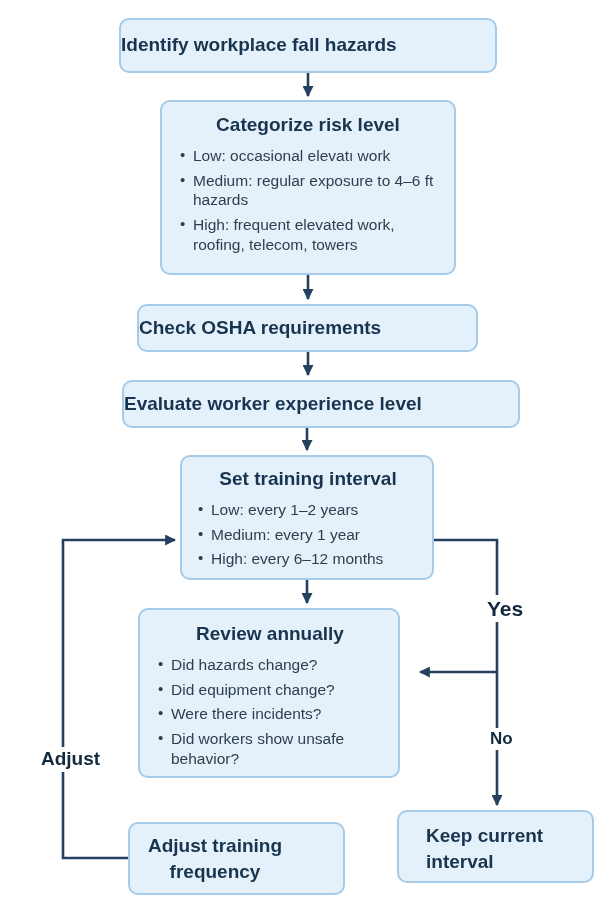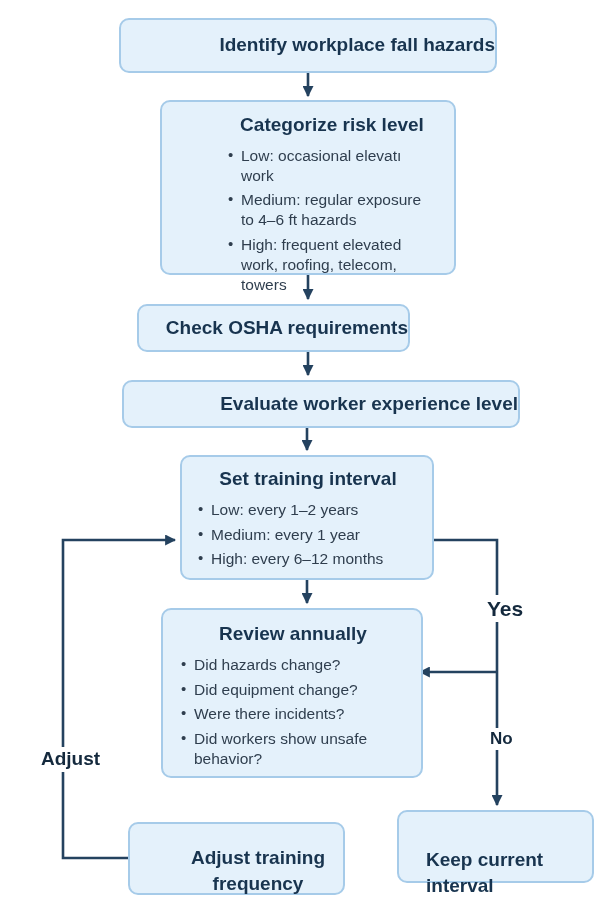--- a/index.html
+++ b/index.html
@@ -27,31 +27,31 @@
   }
 
   .node{
     position:absolute;
     background:#e4f1fb;
     border:2px solid #a6cbe9;
     border-radius:10px;
     color:#18344f;
   }
   .node.flex-center{
-    display:flex; align-items:center; justify-content:flex-end;
+    display:flex; align-items:center; justify-content:flex-start;
   }
   .node-inner{ padding:12px 16px 10px 16px; }
   .node-title{
     font-weight:700;
     font-size:19px;
     color:#18344f;
     text-align:center;
     line-height:1.2;
   }
-  .node-title.two-line{ line-height:1.35;margin-top:24px; }
+  .node-title.two-line{ line-height:1.35; }
   .node-title.left{ text-align:left; }
 
   .bullets{
     list-style:none;
     margin-top:9px;
   }
   .bullets li{
     position:relative;
     padding-left:15px;
     font-size:15.5px;
@@ -95,51 +95,51 @@
     <path class="edge" d="M307,580 V603" marker-end="url(#ah)"></path>
     <path class="edge" d="M128,858 H63 V540 H175" marker-end="url(#ah)"></path>
     <path class="edge" d="M434,540 H497 V805" marker-end="url(#ah)"></path>
     <path class="edge" d="M497,672 H420" marker-end="url(#ah)"></path>
   </svg>
 
   <div class="node flex-center" style="left:119px; top:18px; width:378px; height:55px;">
     <div class="node-title">Identify workplace fall hazards</div>
   </div>
 
-  <div class="node" style="left:160px; top:100px; width:296px; height:175px;padding-left:48px;">
+  <div class="node" style="left:160px; top:100px; width:296px; height:175px;">
     <div class="node-inner">
       <div class="node-title">Categorize risk level</div>
       <ul class="bullets">
         <li>Low: occasional elevatı work</li>
         <li>Medium: regular exposure to 4–6 ft hazards</li>
         <li>High: frequent elevated work, roofing, telecom, towers</li>
       </ul>
     </div>
   </div>
 
-  <div class="node flex-center" style="left:137px; top:304px; width:273px; height:48px;">
+  <div class="node flex-center" style="left:137px; top:304px; width:341px; height:48px;">
     <div class="node-title">Check OSHA requirements</div>
   </div>
 
   <div class="node flex-center" style="left:122px; top:380px; width:398px; height:48px;">
     <div class="node-title">Evaluate worker experience level</div>
   </div>
 
   <div class="node" style="left:180px; top:455px; width:254px; height:125px;">
     <div class="node-inner" style="padding:11px 12px 8px 14px;">
       <div class="node-title">Set training interval</div>
       <ul class="bullets">
         <li>Low: every 1–2 years</li>
         <li>Medium: every 1 year</li>
         <li>High: every 6–12 months</li>
       </ul>
     </div>
   </div>
 
-  <div class="node" style="left:161px; top:608px; width:262px; height:170px;">
+  <div class="node" style="left:138px; top:608px; width:262px; height:170px;">
     <div class="node-inner" style="padding:13px 14px 8px 16px;">
       <div class="node-title">Review annually</div>
       <ul class="bullets">
         <li>Did hazards change?</li>
         <li>Did equipment change?</li>
         <li>Were there incidents?</li>
         <li>Did workers show unsafe behavior?</li>
       </ul>
     </div>
   </div>

